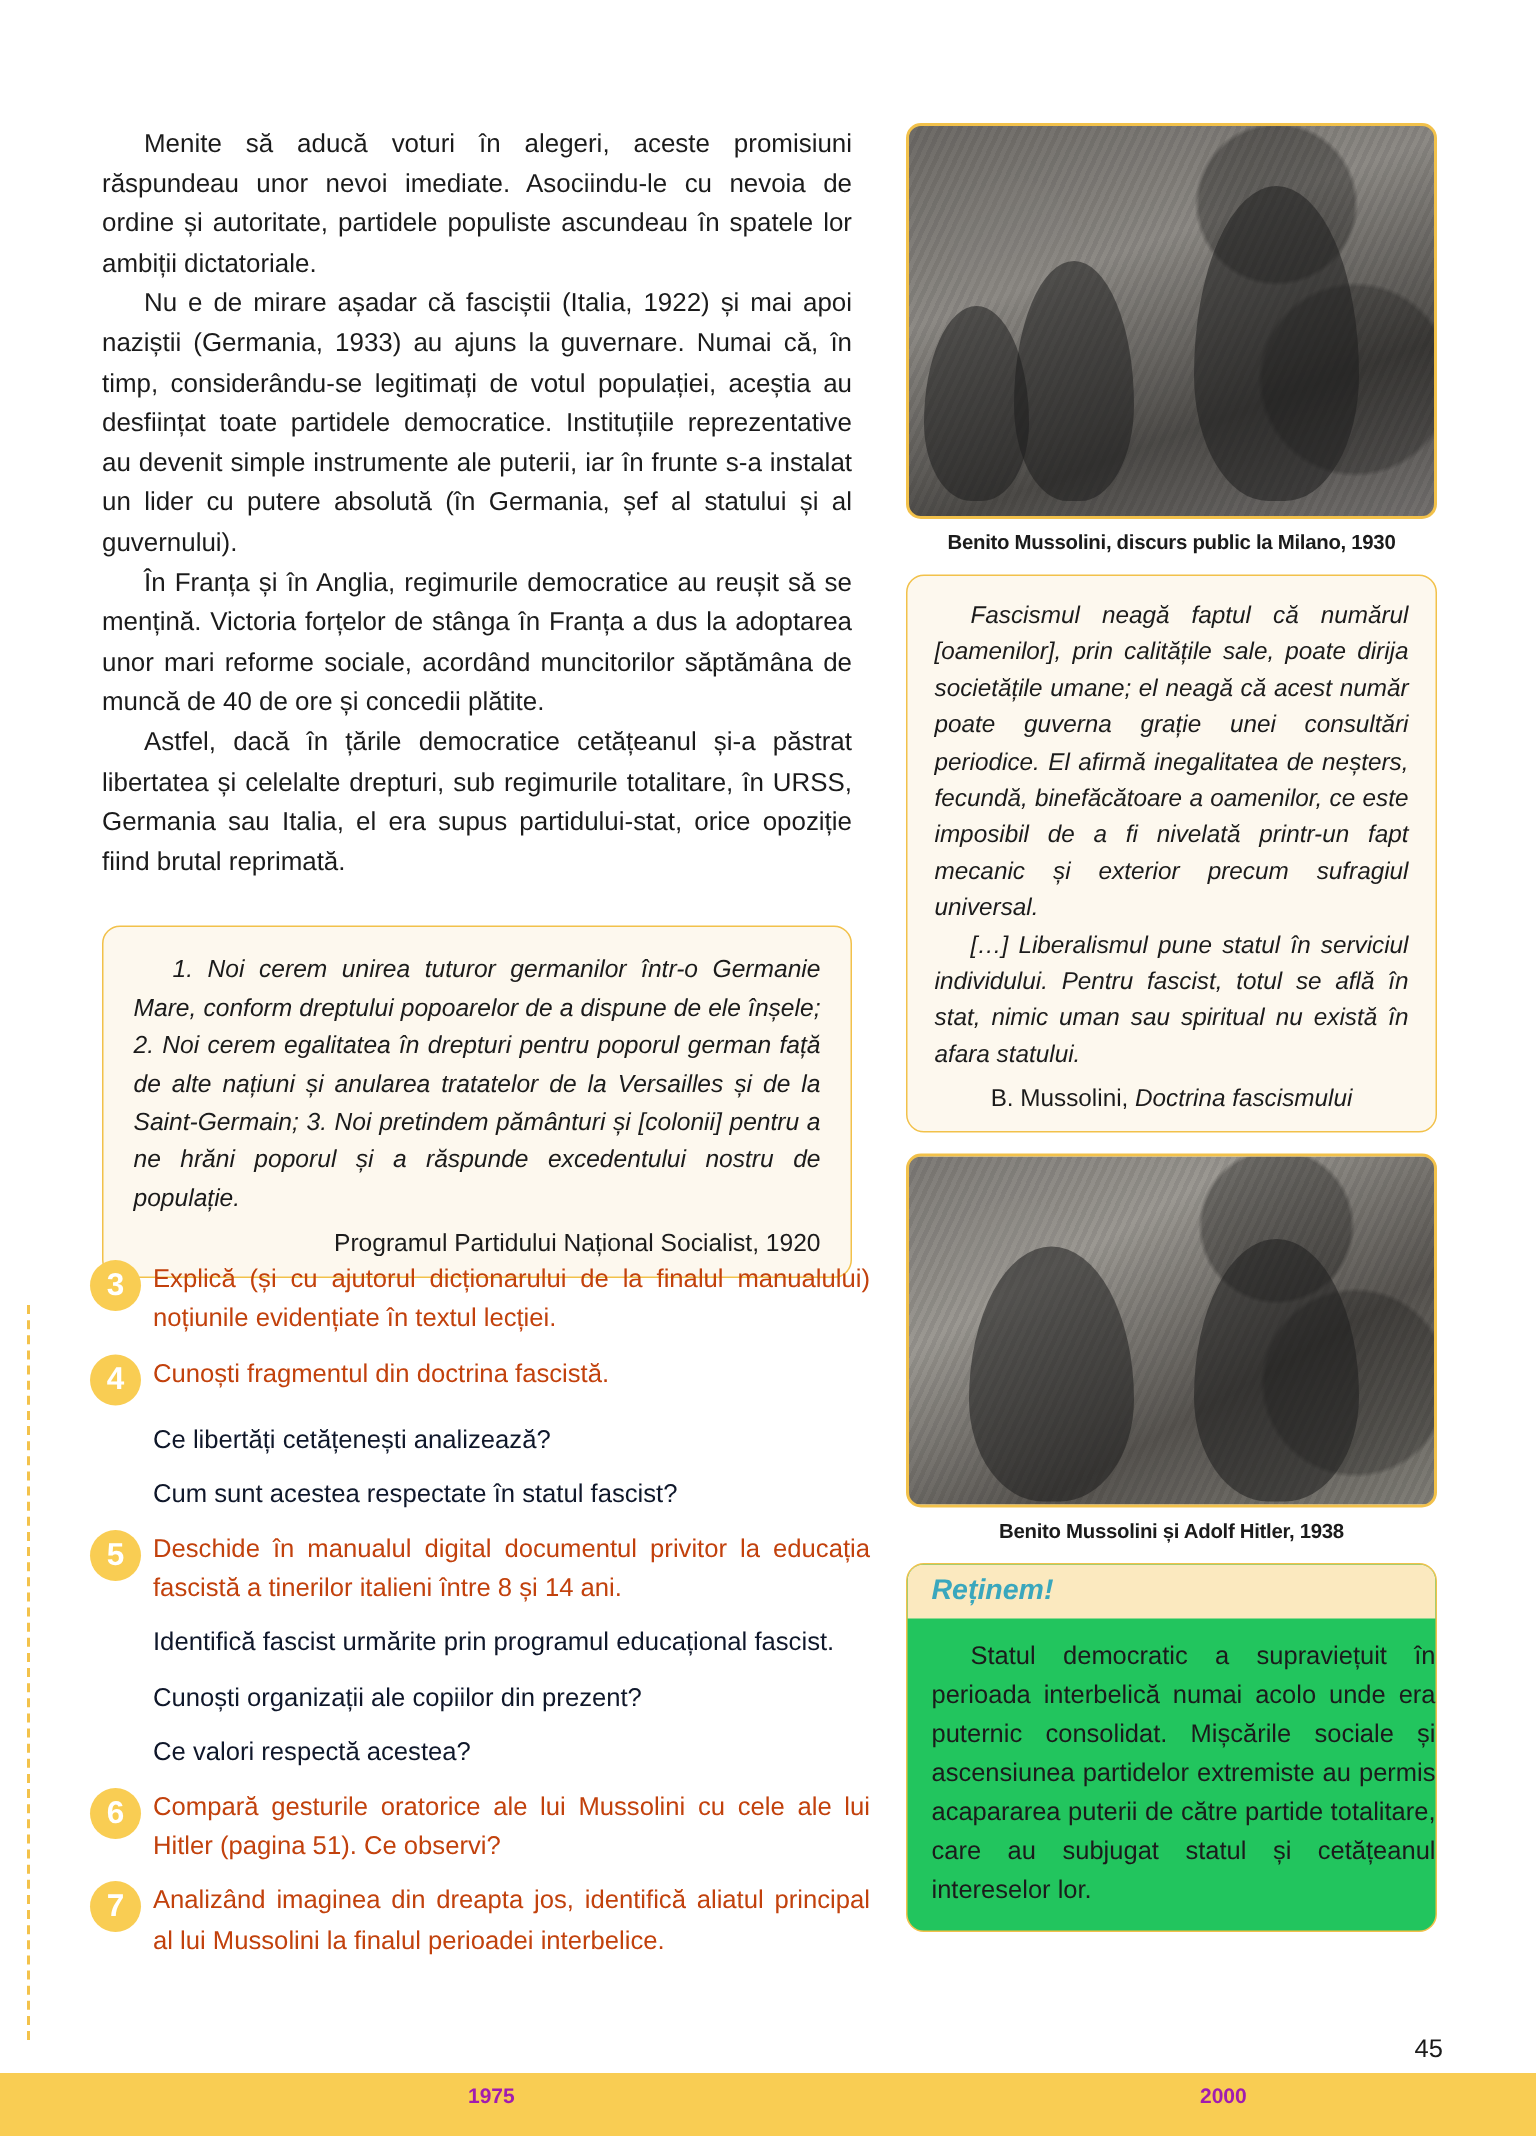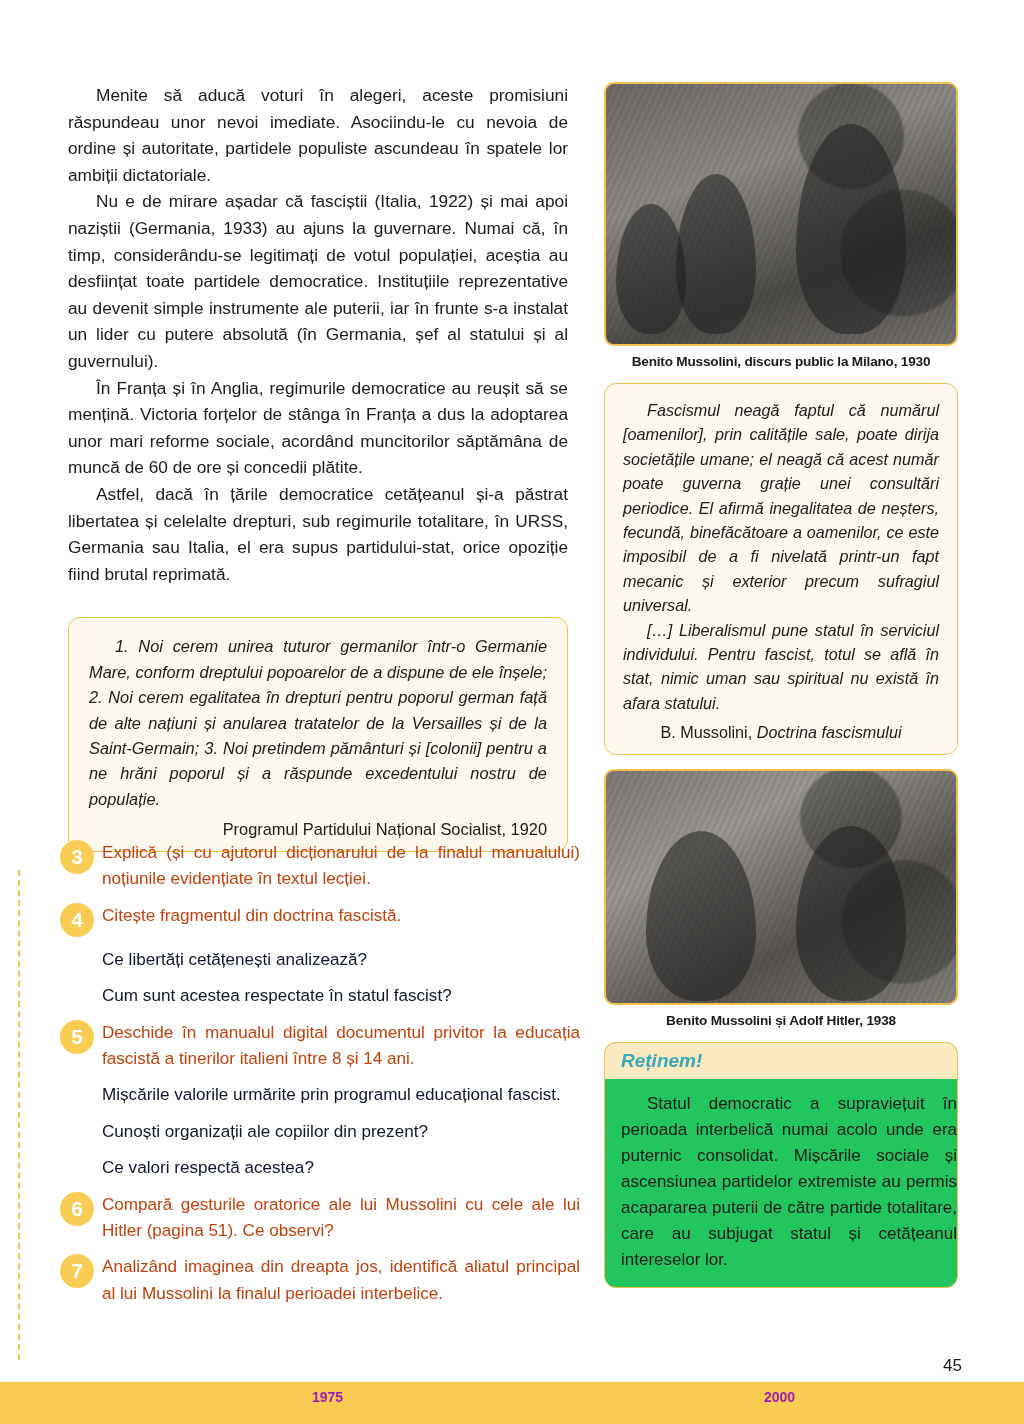--- a/index.html
+++ b/index.html
@@ -174,21 +174,21 @@
     background:#f9cd53;
     color:#a21caf;
     font-size:14px;
     font-weight:bold;
   }
   .footer-bar span {
     position:absolute;
     top:7px;
   }
   .foot-left { left:312px; }
-  .foot-right { left:764px; }
+  .foot-right { left:800px; }
 
   
   .ph1 { height:264px; background:linear-gradient(160deg,#6d6a66 0%,#8d8a85 35%,#4c4a47 70%,#757270 100%); }
   .ph2 { height:236px; background:linear-gradient(150deg,#7d7a76 0%,#9b9892 30%,#56534f 65%,#828079 100%); }
   .grain {
     position:absolute; inset:0;
     background:
       radial-gradient(circle at 20% 30%, rgba(255,255,255,.18) 0 12%, transparent 13%),
       radial-gradient(circle at 70% 20%, rgba(0,0,0,.30) 0 16%, transparent 17%),
       radial-gradient(circle at 45% 75%, rgba(255,255,255,.12) 0 20%, transparent 21%),
@@ -203,54 +203,54 @@
   }
 </style>
 </head>
 <body>
 
 <div class="page">
 
   <div class="left-col">
     <p class="body-par">Menite să aducă voturi în alegeri, aceste promisiuni răspundeau unor nevoi imediate. Asociindu-le cu nevoia de ordine și autoritate, partidele populiste ascundeau în spatele lor ambiții dictatoriale.</p>
     <p class="body-par">Nu e de mirare așadar că fasciștii (Italia, 1922) și mai apoi naziștii (Germania, 1933) au ajuns la guvernare. Numai că, în timp, considerându-se legitimați de votul populației, aceștia au desființat toate partidele democratice. Instituțiile reprezentative au devenit simple instrumente ale puterii, iar în frunte s-a instalat un lider cu putere absolută (în Germania, șef al statului și al guvernului).</p>
-    <p class="body-par">În Franța și în Anglia, regimurile democratice au reușit să se mențină. Victoria forțelor de stânga în Franța a dus la adoptarea unor mari reforme sociale, acordând muncitorilor săptămâna de muncă de 60 de ore și concedii plătite.</p>
+    <p class="body-par">În Franța și în Anglia, regimurile democratice au reușit să se mențină. Victoria forțelor de stânga în Franța a dus la adoptarea unor mari reforme sociale, acordând muncitorilor săptămâna de muncă de 40 de ore și concedii plătite.</p>
     <p class="body-par">Astfel, dacă în țările democratice cetățeanul și-a păstrat libertatea și celelalte drepturi, sub regimurile totalitare, în URSS, Germania sau Italia, el era supus partidului-stat, orice opoziție fiind brutal reprimată.</p>
 
     <div class="quote-box">
       <p class="quote-text">1. Noi cerem unirea tuturor germanilor într-o Germanie Mare, conform dreptului popoarelor de a dispune de ele înșele; 2. Noi cerem egalitatea în drepturi pentru poporul german față de alte națiuni și anularea tratatelor de la Versailles și de la Saint-Germain; 3. Noi pretindem pământuri și [colonii] pentru a ne hrăni poporul și a răspunde excedentului nostru de populație.</p>
       <div class="quote-src">Programul Partidului Național Socialist, 1920</div>
     </div>
   </div>
 
   <div class="dashline"></div>
   <div class="tasks">
 
     <div class="task-row">
       <div class="num-badge">3</div>
       <div class="task-txt">Explică (și cu ajutorul dicționarului de la finalul manualului) noțiunile evidențiate în textul lecției.</div>
     </div>
 
     <div class="task-row">
       <div class="num-badge">4</div>
-      <div class="task-txt">Citește fragmentul din doctrina fascistă.</div>
+      <div class="task-txt">Cunoști fragmentul din doctrina fascistă.</div>
     </div>
     <div class="sub-row">
       <div class="task-txt">Ce libertăți cetățenești analizează?</div>
     </div>
     <div class="sub-row">
       <div class="task-txt">Cum sunt acestea respectate în statul fascist?</div>
     </div>
 
     <div class="task-row">
       <div class="num-badge">5</div>
       <div class="task-txt">Deschide în manualul digital documentul privitor la educația fascistă a tinerilor italieni între 8 și 14 ani.</div>
     </div>
     <div class="sub-row">
-      <div class="task-txt">Mișcările valorile urmărite prin programul educațional fascist.</div>
+      <div class="task-txt">Identifică fascist urmărite prin programul educațional fascist.</div>
     </div>
     <div class="sub-row">
       <div class="task-txt">Cunoști organizații ale copiilor din prezent?</div>
     </div>
     <div class="sub-row">
       <div class="task-txt">Ce valori respectă acestea?</div>
     </div>
 
     <div class="task-row">
       <div class="num-badge">6</div>

